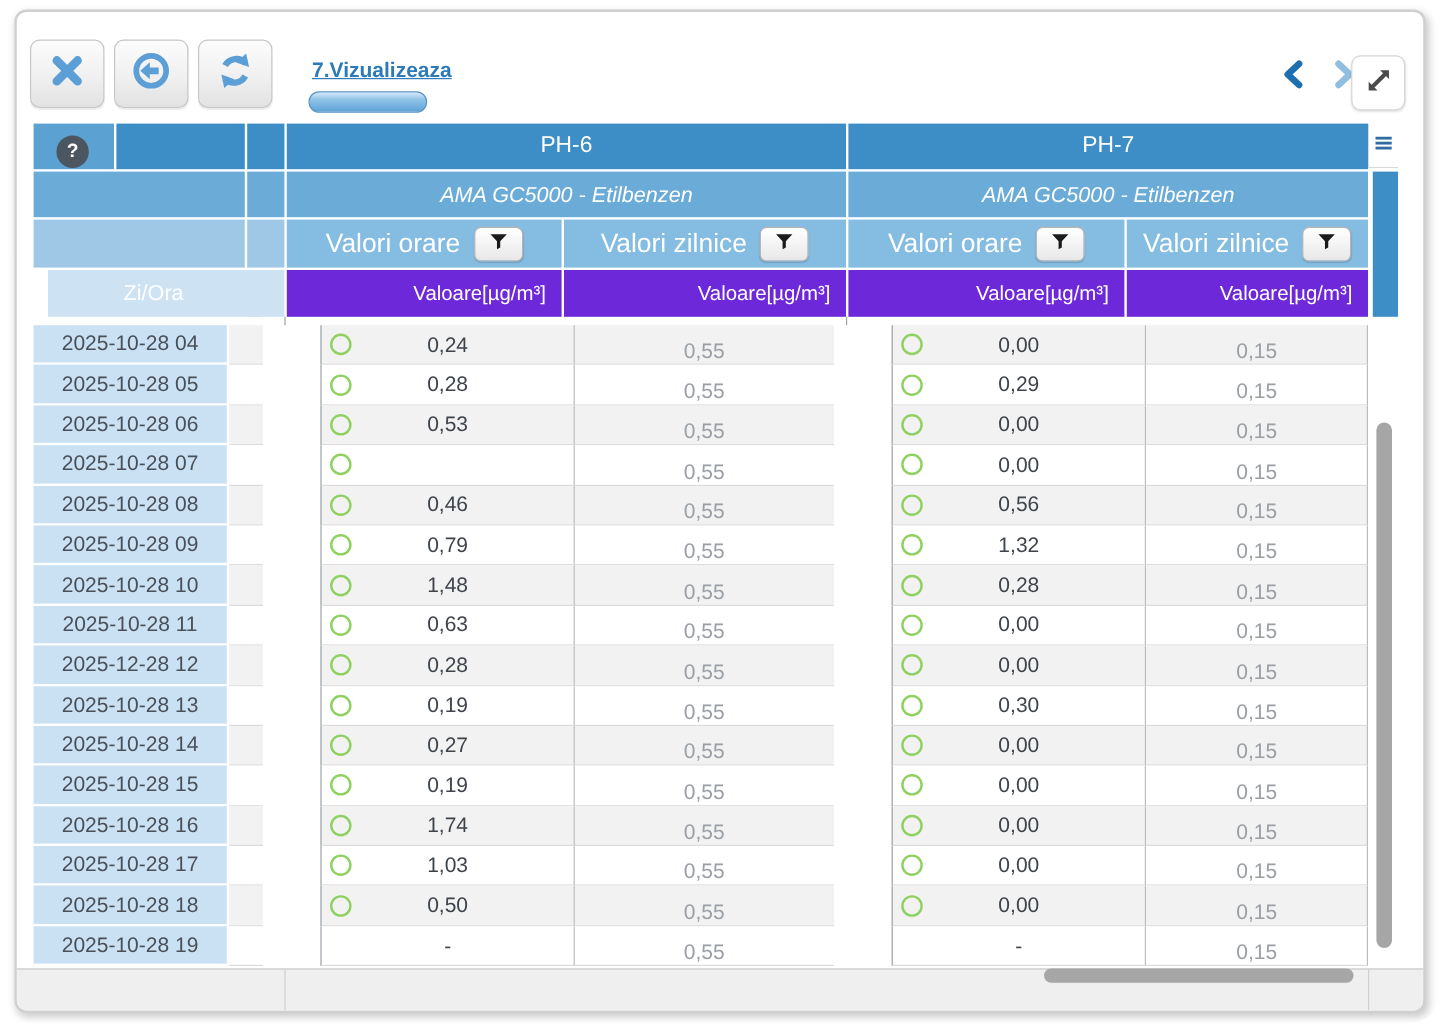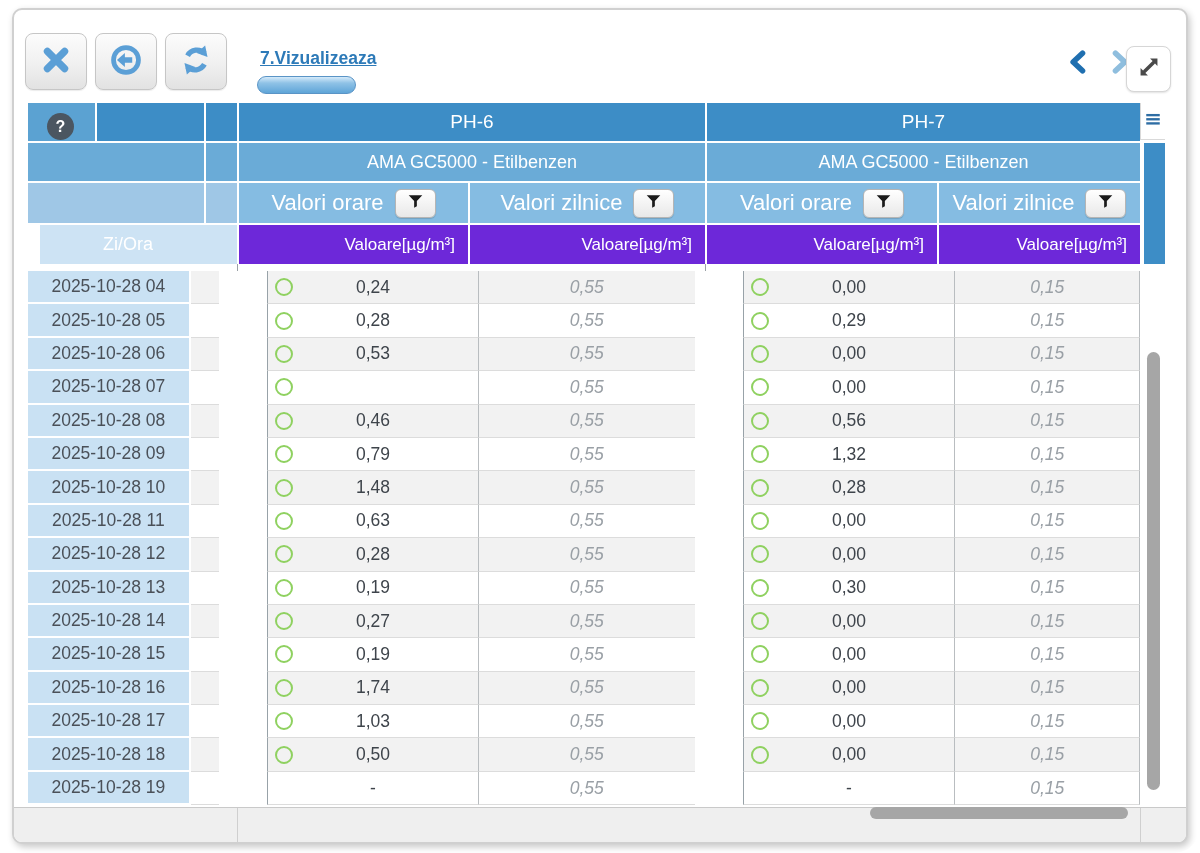--- a/index.html
+++ b/index.html
@@ -44,21 +44,21 @@
   }
   
   .table { position:absolute; left:14px; top:93px; width:1137px; height:704px; background:#fff; }
   .hc { position:absolute; color:#fff; display:flex; align-items:center; justify-content:center; }
   .h1 { top:0; height:38px; font-size:19px; background:#3d8dc6; }
   .h1a { left:0; width:67px; background:#5ba2d2; }
   .h1b { left:69px; width:107px; }
   .h1sp { left:178px; width:31px; }
   .h1g1 { left:211px; width:466px; }
   .h1g2 { left:679px; width:433px; }
-  .h2 { top:40px; height:38px; font-size:18px; background:#6aabd7; }
+  .h2 { top:40px; height:38px; font-size:18px; background:#6aabd7;font-style:italic; }
   .h2L { left:0; width:176px; }
   .h2sp { left:178px; width:31px; }
   .h2g1 { left:211px; width:466px; }
   .h2g2 { left:679px; width:433px; }
   .h3 { top:80px; height:40px; font-size:22px; background:#85bce2; }
   .h3L { left:0; width:176px; background:#9fc7e6; }
   .h3sp { left:178px; width:31px; background:#9fc7e6; }
   .h3c1 { left:211px; width:229px; }
   .h3c2 { left:442px; width:235px; }
   .h3c3 { left:679px; width:230px; }
@@ -100,21 +100,21 @@
   .trow .sp { width:31px; margin-left:2px; border-bottom:1px solid #dcdcdc; }
   .vc {
     position:relative; display:flex; align-items:center;
     border-bottom:1px solid #dcdcdc; border-left:1px solid #b9bdc0;
     color:#3e444b; font-size:17.5px;
   }
   .vc.g { border-left:1px solid #98a2a8;margin-left:48px; }
   .w0 { width:231px; } .w1 { width:237px; } .w2 { width:232px; }
   .w3 { width:203px; border-right:1px solid #b9bdc0; }
   .vc .val { width:100%; text-align:center; }
-  .vc.zil { font-style:italic; color:#9aa0a6; }
+  .vc.zil { color:#9aa0a6;align-items:flex-end; }
   .trow.odd .sp, .trow.odd .vc { background:#f2f2f2; }
   .trow.even .sp, .trow.even .vc { background:#ffffff; }
   .circ {
     position:absolute; left:7px; top:50%; margin-top:-9px; width:18px; height:18px;
     border:2.5px solid #8fd160; border-radius:50%; background:transparent;
   }
   
   .vthumb { position:absolute; left:1119px; top:249px; width:13px; height:438px; background:#a6a6a6; border-radius:7px; cursor:pointer; }
   .footer {
     position:absolute; left:0; right:0; bottom:0; height:35px;
@@ -397,21 +397,21 @@
             </div>
             <div class="vc g w2 orare">
               <span class="circ"></span>
               <span class="val">0,00</span>
             </div>
             <div class="vc w3 zil">
               <span class="val">0,15</span>
             </div>
           </div>
           <div class="trow odd">
-            <div class="date">2025-10-28 12</div>
+            <div class="date">2025-12-28 12</div>
             <div class="sp"></div>
             <div class="vc g w0 orare">
               <span class="circ"></span>
               <span class="val">0,28</span>
             </div>
             <div class="vc w1 zil">
               <span class="val">0,55</span>
             </div>
             <div class="vc g w2 orare">
               <span class="circ"></span>

